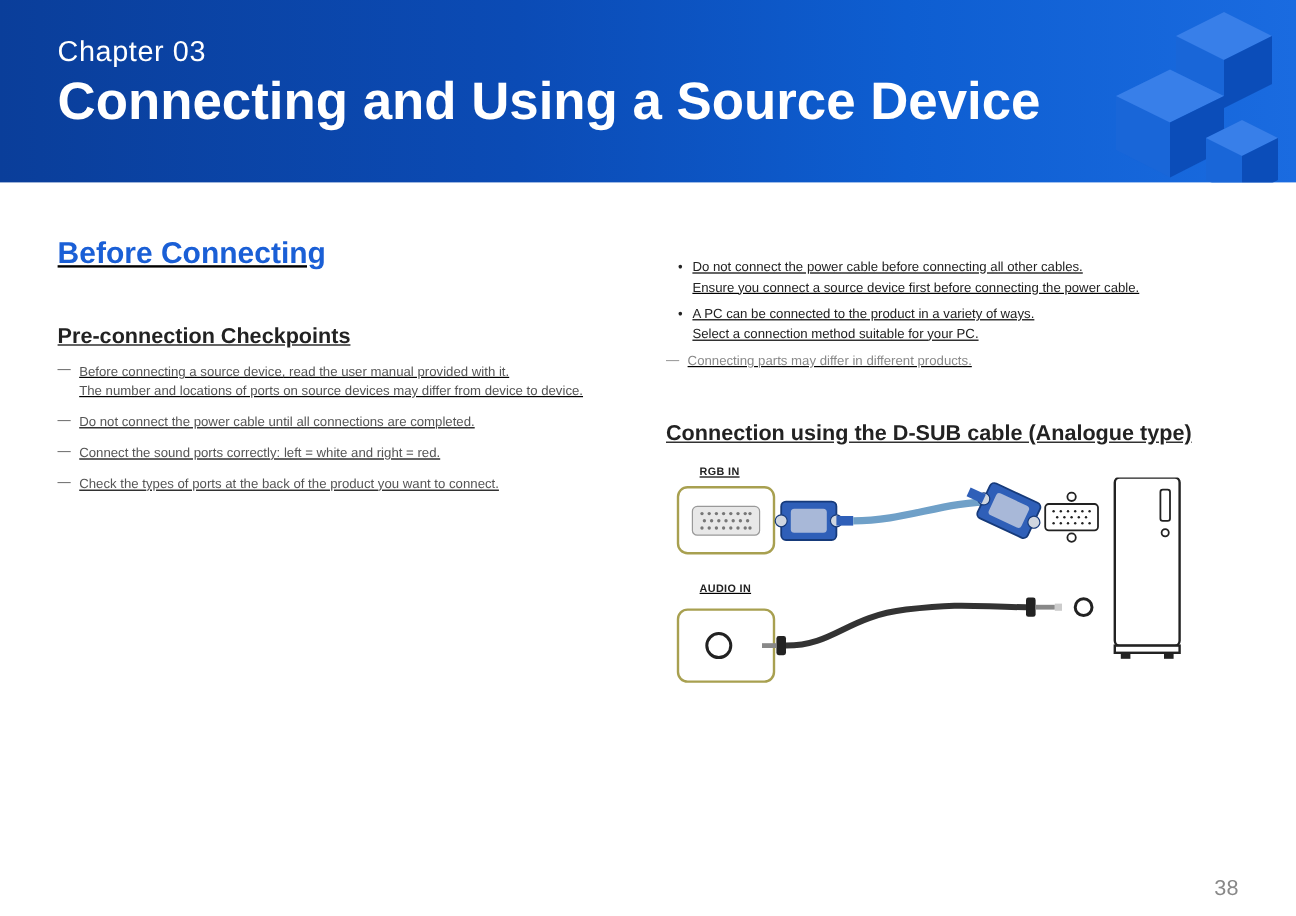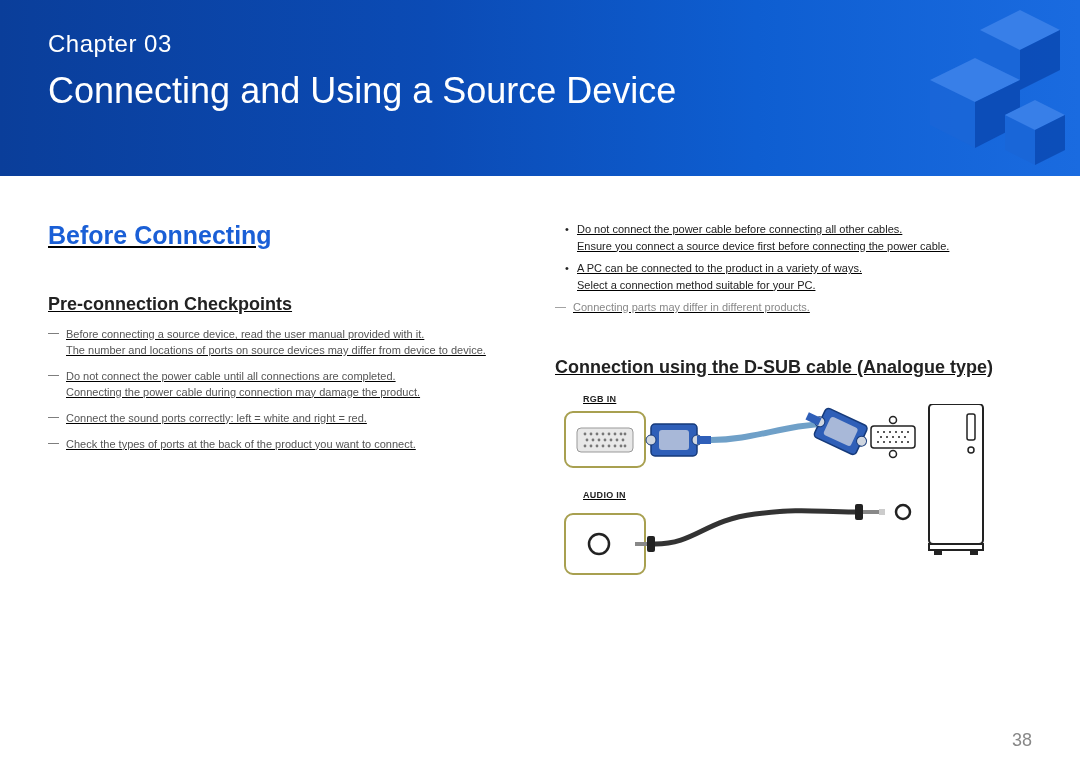--- a/index.html
+++ b/index.html
@@ -5,52 +5,52 @@
   * { margin: 0; padding: 0; box-sizing: border-box; }
   body {
     font-family: "Segoe UI", Arial, sans-serif;
     width: 1080px;
     height: 763px;
     background: #fff;
     position: relative;
     overflow: hidden;
   }
   .banner {
-    height: 176px;
+    height: 152px;
     background: linear-gradient(90deg, #0a3e9a 0%, #0b4bb5 40%, #0e5ed1 70%, #1a6be0 100%);
     color: #fff;
     padding: 30px 48px 0 48px;
     position: relative;
     overflow: hidden;
   }
   .banner-cubes {
     position: absolute;
     right: 10px;
     top: 0;
     width: 260px;
     height: 168px;
     opacity: 0.9;
   }
   .chapter-label { font-size: 24px; font-weight: 400; letter-spacing: 0.5px; }
-  .chapter-title { font-size: 36px; font-weight: 400; margin-top: 12px; }
+  .chapter-title { font-size: 44px; font-weight: 700; margin-top: 2px; }
   .content {
     display: flex;
     gap: 30px;
     padding: 45px 48px 0 48px;
   }
   .col { flex: 1; text-decoration: underline; }
   .section-heading { color: #1a5fd6; font-size: 25px; font-weight: 600; margin-bottom: 22px; }
   .subsection-heading { color: #222; font-size: 18px; font-weight: 600; margin-bottom: 12px; margin-top: 44px; }
   .dash-list { list-style: none; }
   .dash-list li { position: relative; padding-left: 18px; margin-bottom: 10px; }
   .dash-list li::before {
     content: "―"; position: absolute; left: 0; top: -1px; color: #555; font-size: 11px;
   }
   .dash-list li span { display: block; color: #555; font-size: 11px; line-height: 1.45; }
-  .dot-list { list-style: none; margin-bottom: 8px; }
+  .dot-list { list-style: none; margin-bottom: 8px; margin-top: 18px; }
   .dot-list li { position: relative; padding-left: 22px; margin-bottom: 6px; color: #222; font-size: 11px; line-height: 1.5; }
   .dot-list li::before {
     content: "•"; position: absolute; left: 10px; top: 0; color: #222; font-size: 11px;
   }
   .note { position: relative; padding-left: 18px; color: #888; font-size: 11px; margin-bottom: 12px; }
   .note::before { content: "―"; position: absolute; left: 0; top: -1px; color: #888; font-size: 11px; }
   .diagram { margin-top: 16px; }
   .port-label { font-size: 9px; font-weight: 600; color: #222; letter-spacing: 0.3px; padding-left: 28px; }
   .page-num { position: absolute; right: 48px; bottom: 12px; color: #888; font-size: 18px; }
 </style>
@@ -80,21 +80,20 @@
   <div class="col">
     <h2 class="section-heading">Before Connecting</h2>
     <h3 class="subsection-heading">Pre-connection Checkpoints</h3>
     <ul class="dash-list">
       <li>
         <span>Before connecting a source device, read the user manual provided with it.</span>
         <span>The number and locations of ports on source devices may differ from device to device.</span>
       </li>
       <li>
         <span>Do not connect the power cable until all connections are completed.</span>
-        <span>Connecting the power cable during connection may damage the product.</span>
       </li>
       <li>
         <span>Connect the sound ports correctly: left = white and right = red.</span>
       </li>
       <li>
         <span>Check the types of ports at the back of the product you want to connect.</span>
       </li>
     </ul>
   </div>
 

